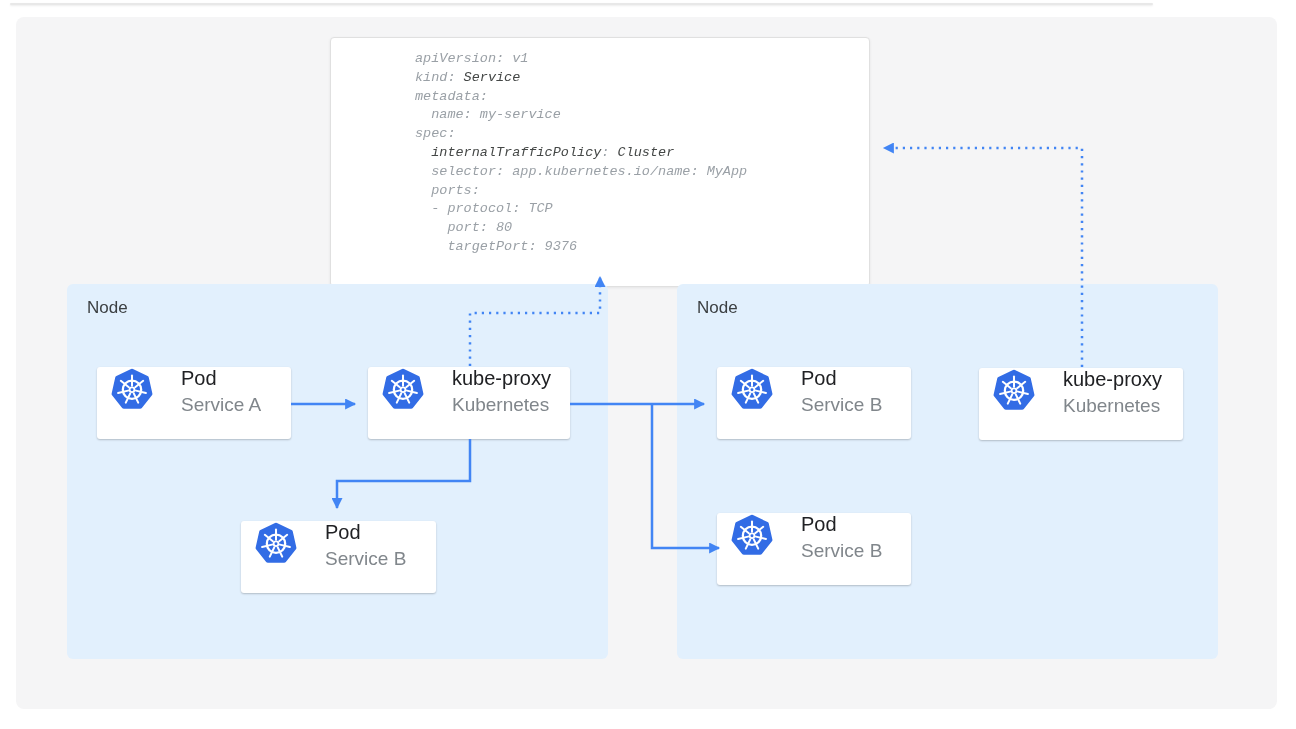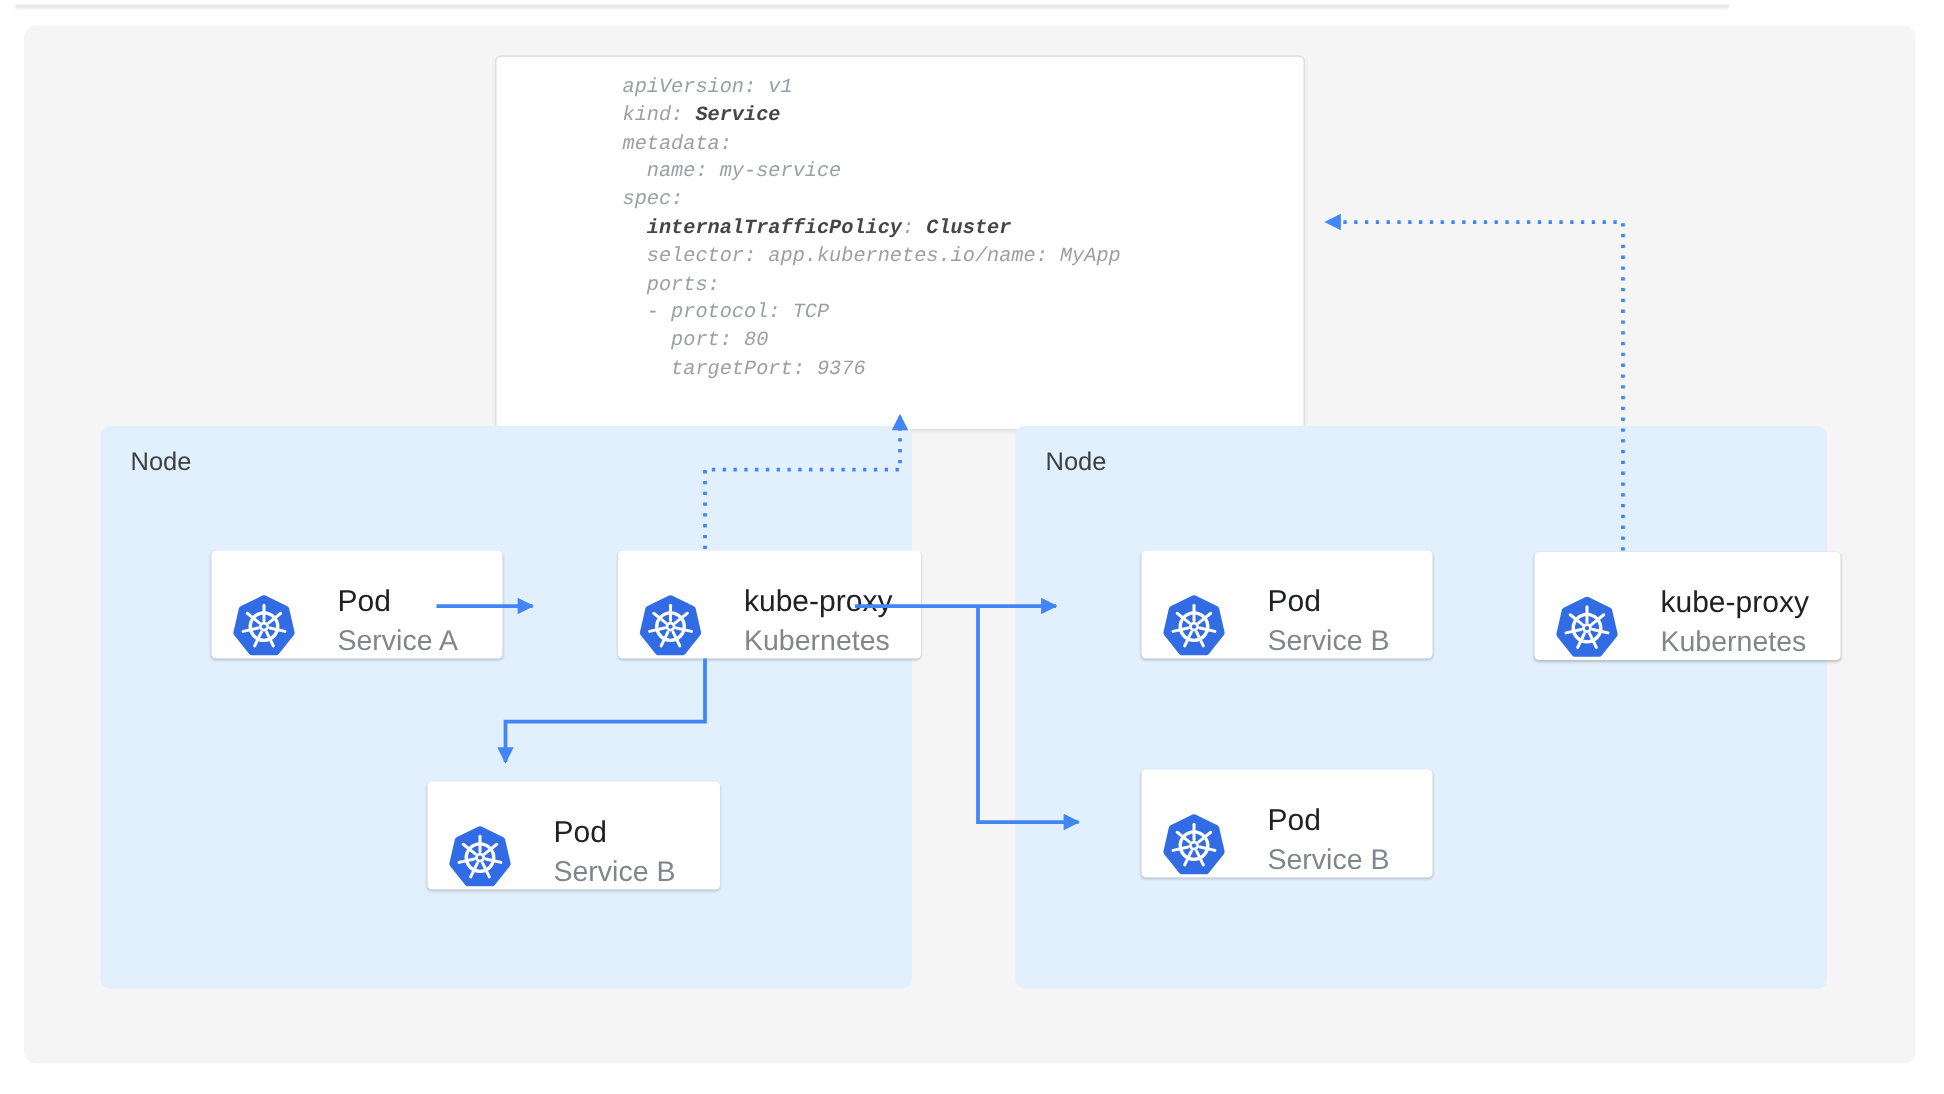--- a/index.html
+++ b/index.html
@@ -16,23 +16,23 @@
          background:var(--panel-bg);border-radius:8px;}
   .node{position:absolute;top:284px;width:541px;height:375px;background:var(--node-bg);border-radius:6px;}
   .node.left{left:67px;} .node.right{left:677px;}
   .node-label{position:absolute;left:20px;top:14px;font-size:17px;color:var(--node-label);}
   .yaml-card{position:absolute;left:330px;top:37px;width:540px;height:250px;background:#fff;
          border:1px solid var(--card-border);border-radius:4px;box-sizing:border-box;
          box-shadow:0 1px 3px rgba(0,0,0,.07);}
   .code{position:absolute;left:84px;top:12px;white-space:pre;
          font-family:"Liberation Mono",monospace;font-style:italic;font-size:13.5px;line-height:18.8px;
          color:var(--code-regular);}
-  .code .b{font-weight:700;color:var(--code-bold);}
+  .code .b{font-weight:400;color:var(--code-bold);}
   .card{position:absolute;height:72px;background:#fff;border-radius:3px;
-        box-shadow:0 1px 2px rgba(0,0,0,.22);display:flex;align-items:flex-end;margin-left:44px;}
+        box-shadow:0 1px 2px rgba(0,0,0,.22);display:flex;align-items:flex-start;}
   .card .k8s{width:44px;height:44px;margin-left:13px;flex:none;}
   .card-text{margin-left:27px;display:flex;flex-direction:column;line-height:1.18;}
   .card-title{font-size:20px;color:var(--title);}
   .card-subtitle{font-size:19px;color:var(--subtitle);margin-top:3px;}
   #card-pod-a{left:97px;top:367px;width:194px;}
   #card-kube-proxy-left{left:368px;top:367px;width:202px;}
   #card-pod-b-left{left:241px;top:521px;width:195px;}
   #card-pod-b-right-top{left:717px;top:367px;width:194px;}
   #card-pod-b-right-bottom{left:717px;top:513px;width:194px;}
   #card-kube-proxy-right{left:979px;top:368px;width:204px;}

